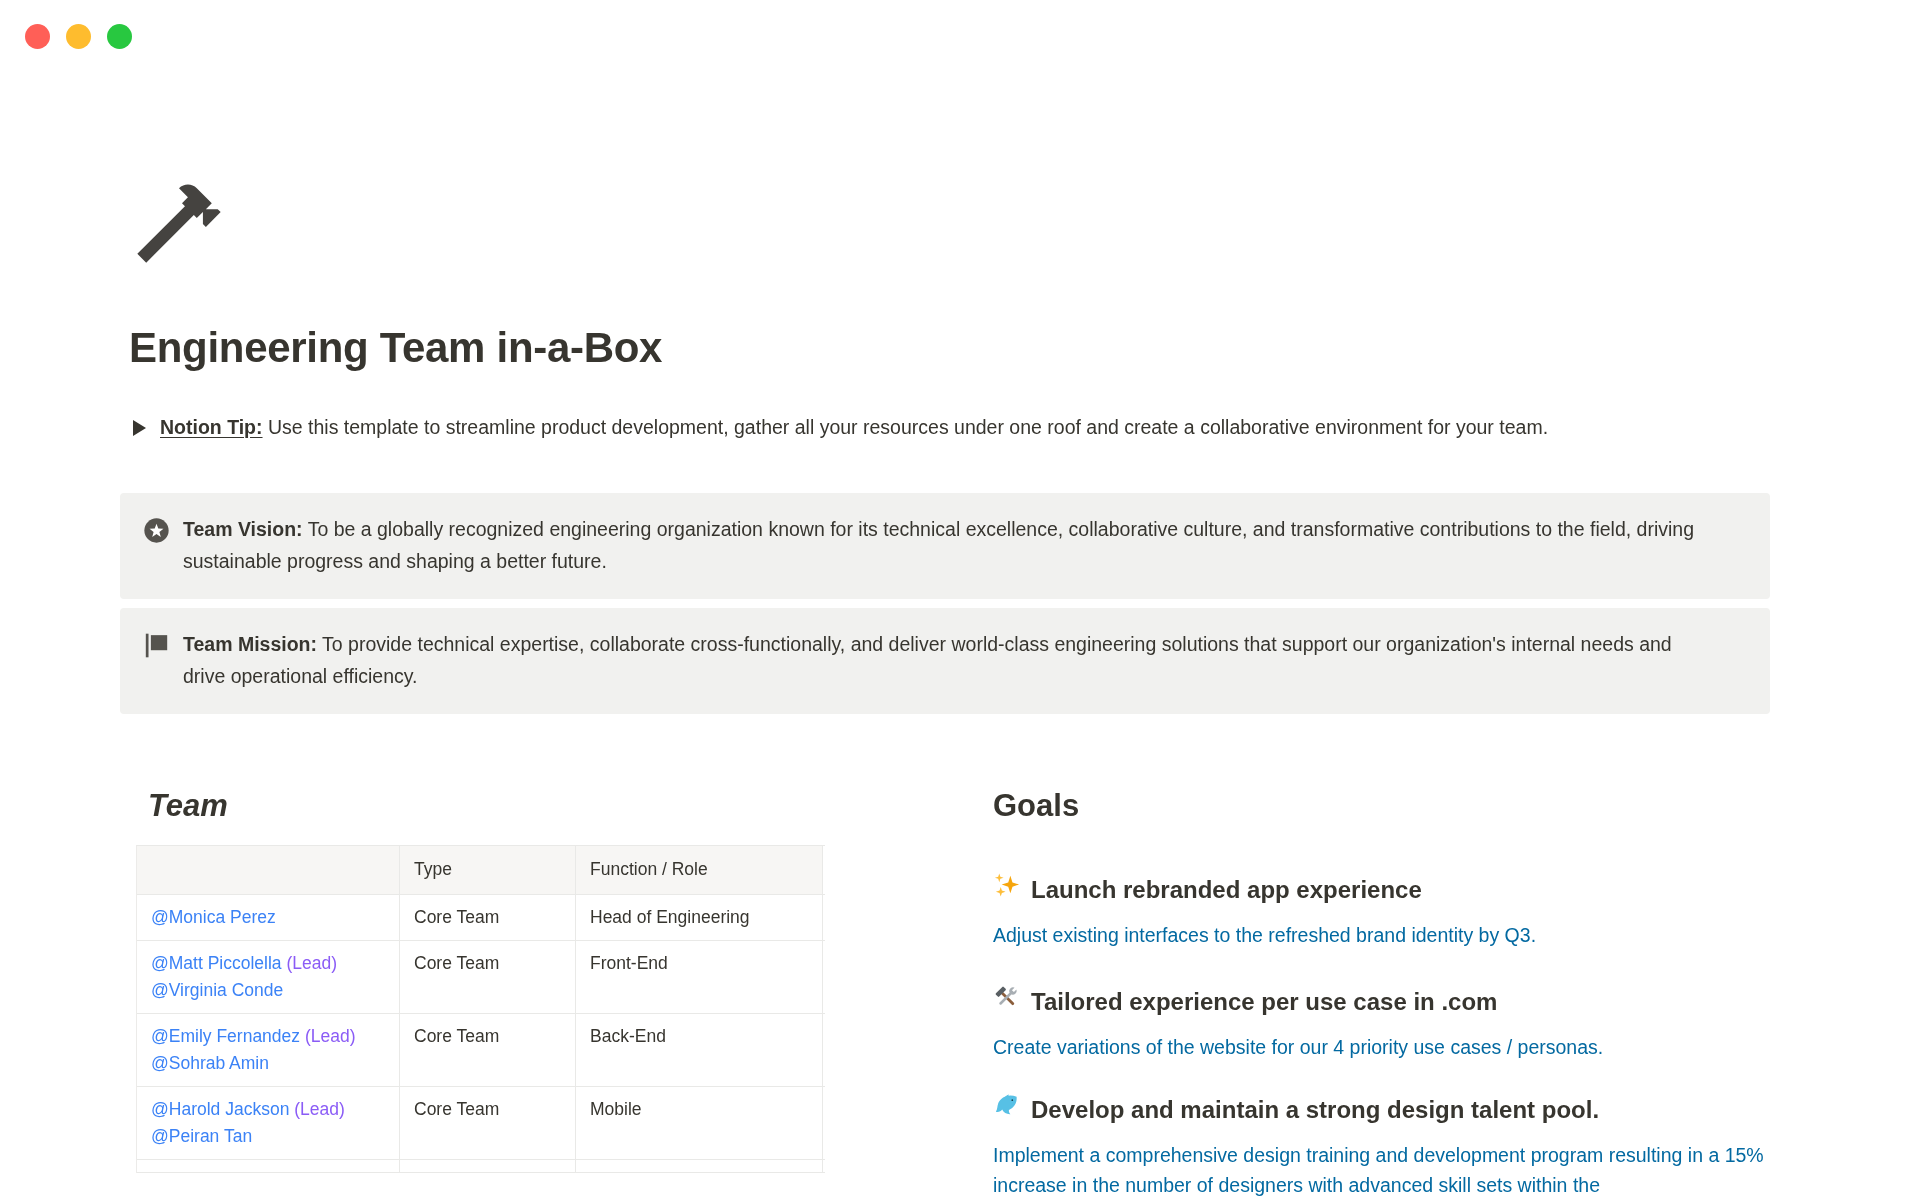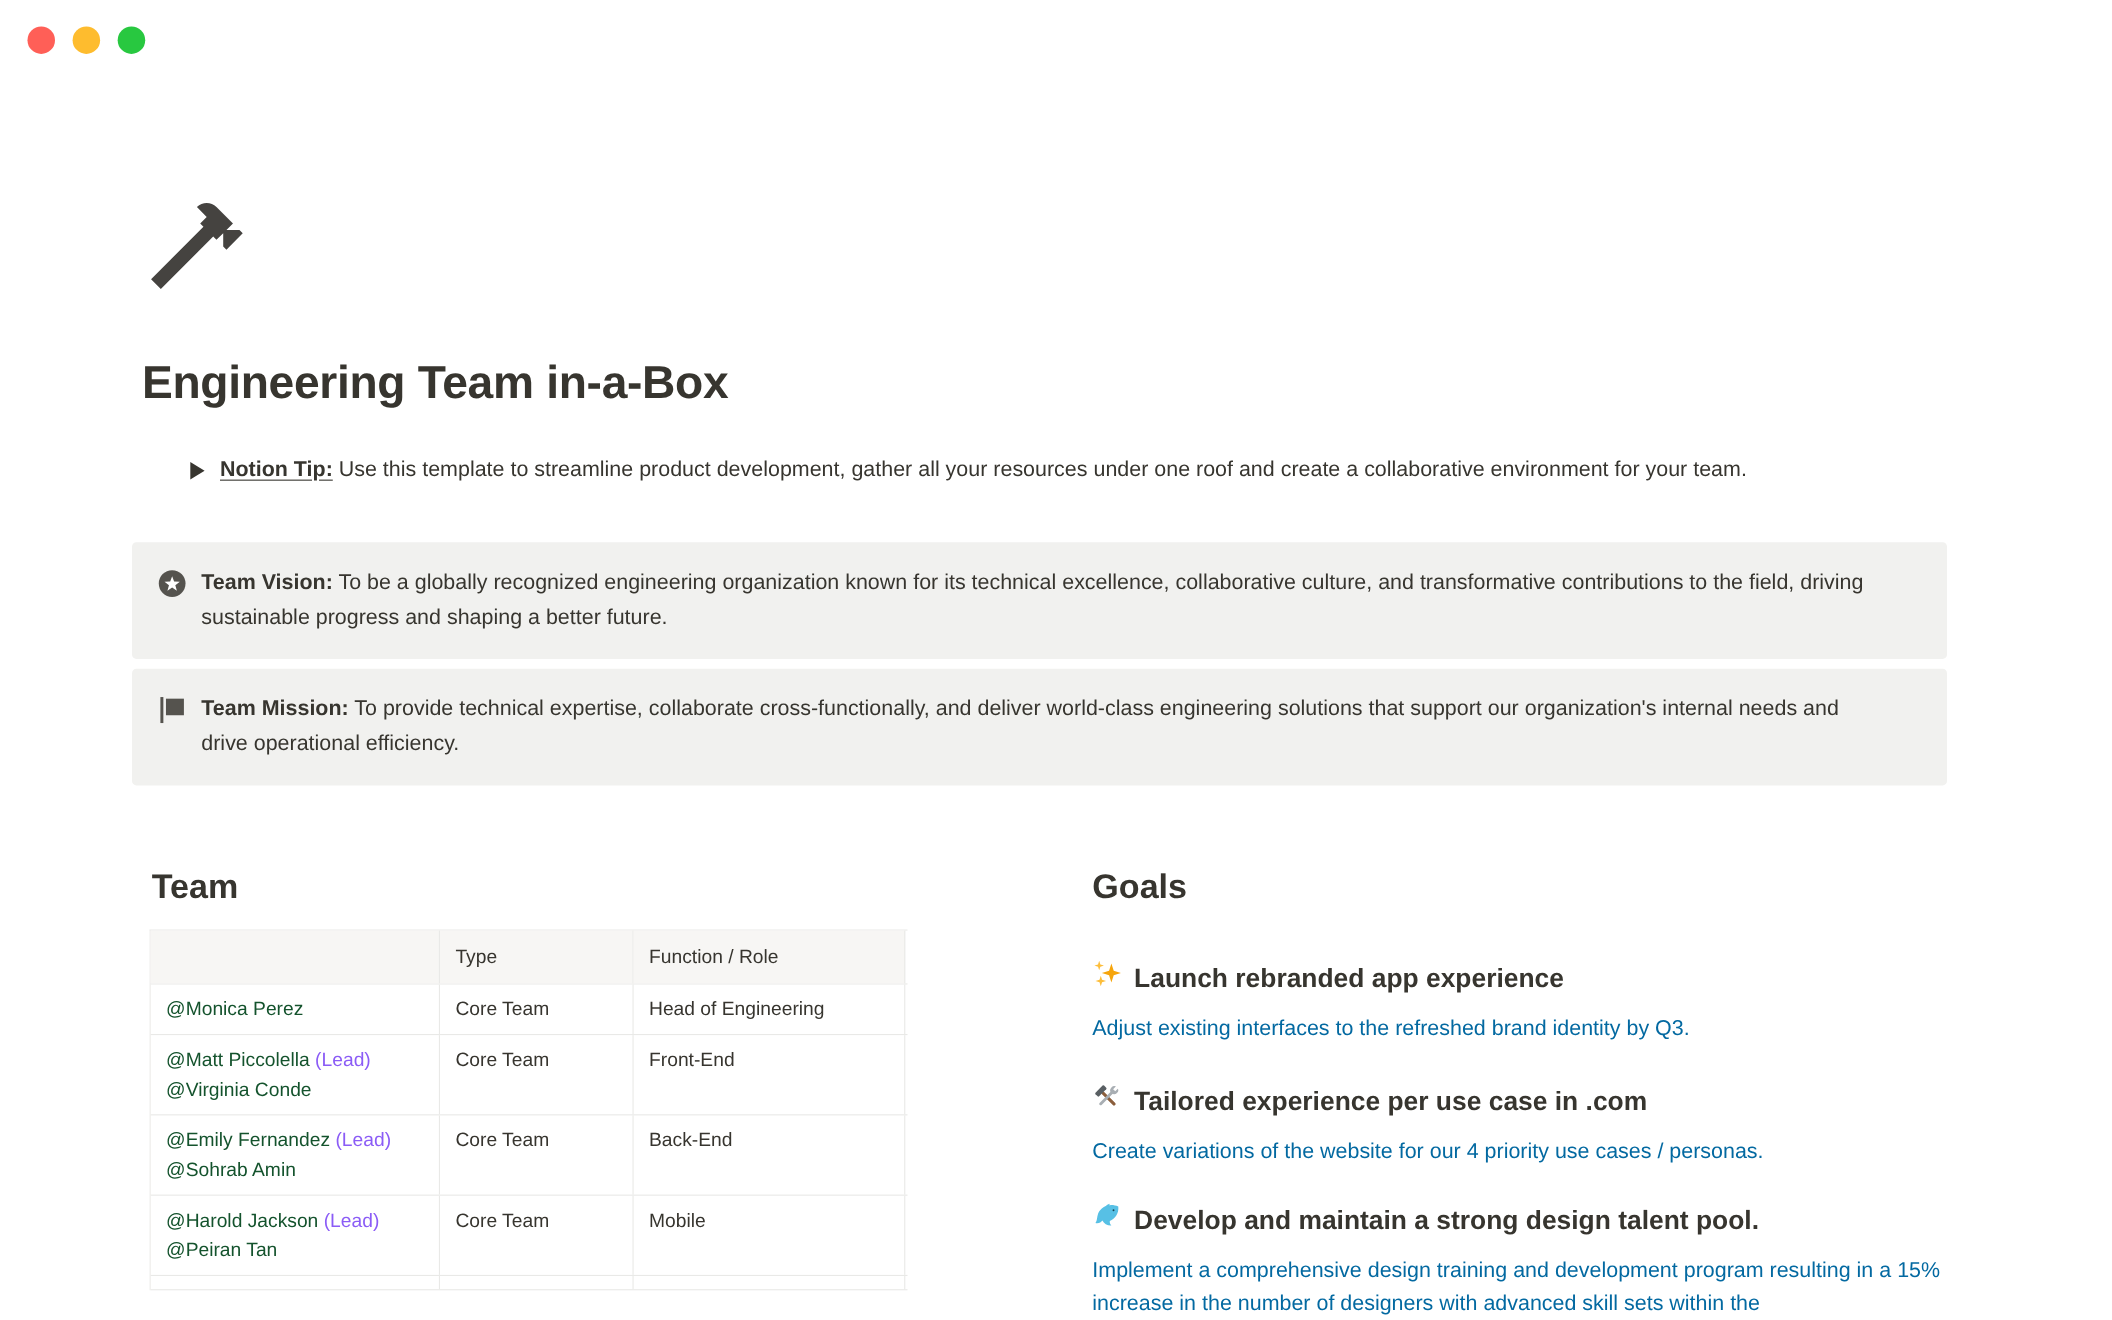--- a/index.html
+++ b/index.html
@@ -8,41 +8,41 @@
     font-family:"Liberation Sans", sans-serif;color:#37352F;position:relative;
   }
   
   .traffic{position:absolute;left:25px;top:24px;display:flex;gap:16px;}
   .light{width:25px;height:25px;border-radius:50%;}
   
   .page-icon{position:absolute;left:129px;top:172px;width:100px;height:100px;cursor:pointer;}
   
   .page-title{position:absolute;left:129px;top:323px;margin:0;font-size:42px;line-height:50px;font-weight:700;letter-spacing:-0.3px;}
   
-  .tip{position:absolute;left:133px;top:412px;width:1600px;display:flex;gap:14px;font-size:19.5px;line-height:31px;margin-left:40px;}
+  .tip{position:absolute;left:133px;top:412px;width:1600px;display:flex;gap:14px;font-size:19.5px;line-height:31px;}
   .toggle-triangle{flex:none;width:0;height:0;border-left:13px solid #37352F;border-top:8px solid transparent;border-bottom:8px solid transparent;margin-top:8px;cursor:pointer;}
   .tip-label{font-weight:700;text-decoration:underline;text-underline-offset:3px;}
   
   .callout{position:absolute;left:120px;width:1650px;box-sizing:border-box;background:#F1F1EF;border-radius:4px;
            padding:21px 70px 21px 23px;display:flex;gap:13px;font-size:19.5px;line-height:31.5px;min-height:106px;}
   .callout .c-icon{flex:none;width:27px;height:27px;margin-top:3px;}
   .callout-label{font-weight:700;}
   #callout-vision{top:493px;}
   #callout-mission{top:608px;}
   
   .team-col{position:absolute;left:136px;top:786px;width:700px;}
   .goals-col{position:absolute;left:993px;top:786px;width:792px;}
   .section-heading{margin:0;font-size:31px;line-height:40px;font-weight:700;}
-  .team-col .section-heading{margin-left:2px;}
+  .team-col .section-heading{margin-left:12px;font-style:italic;}
   
   .ttable{margin-top:19px;width:688px;border-top:1px solid #E9E9E7;border-left:1px solid #ECEBE9;font-size:17.5px;}
   .trow{display:grid;grid-template-columns:263px 176px 247px;border-bottom:1px solid #E9E9E7;}
   .cell{border-right:1px solid #E9E9E7;padding:9px 14px;box-sizing:border-box;line-height:27px;overflow:hidden;}
   .hcell{background:#F7F6F4;height:48px;padding-top:10px;font-weight:500;}
-  .mention{color:#14532d;}
+  .mention{color:#3b82f6;}
   .suffix{color:#8b5cf6;}
   .sliver{height:12px;}
   .sliver .cell{padding:0;}
   
   .goal{margin-top:46px;}
   .goal + .goal{margin-top:34px;}
   .goal:nth-child(3){margin-top:30px;}
   .goal-title{margin:0;font-size:24px;line-height:36px;font-weight:700;display:flex;align-items:flex-start;gap:11px;}
   .goal-icon{flex:none;width:27px;height:27px;}
   .goal-desc{margin:12px 0 0 0;font-size:19.5px;line-height:30px;color:#0369a1;}

